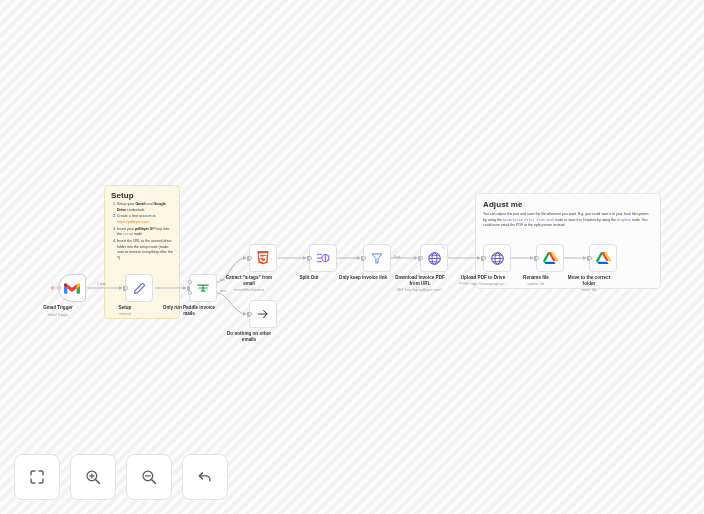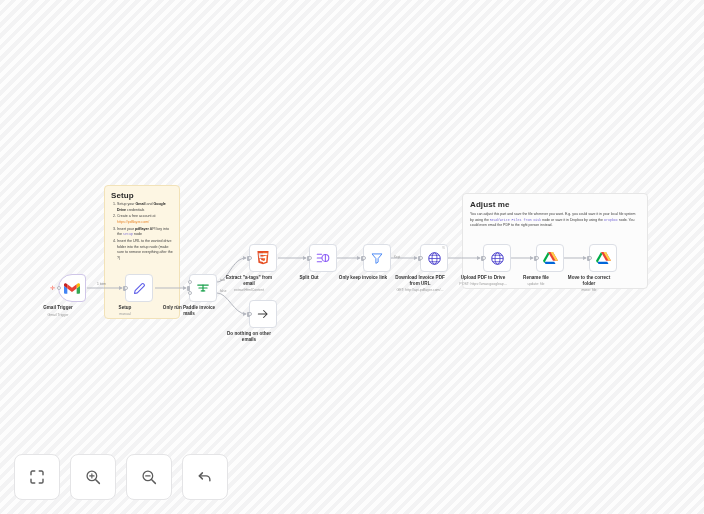--- a/index.html
+++ b/index.html
@@ -18,21 +18,21 @@
         rgba(255,255,255,0.85) 4px,
         rgba(255,255,255,0.85) 8px);
     overflow:hidden;
   }
   
   .sticky{position:absolute;border-radius:4px;box-sizing:border-box;}
   .sticky.yellow{
     background:#fdf6e3;border:1px solid #f2e2b8;
   }
   .sticky.plain{
-    background:#fcfcfc;border:1px solid #e6e6e6;
+    background:#fcfcfc;border:1px solid #e6e6e6;margin-left:13px;
   }
   .sticky-title{
     font-size:8px;font-weight:700;color:#2b2b2b;letter-spacing:.1px;
   }
   .sticky-body{font-size:3.6px;color:#3d3d3d;line-height:1.55;}
   .sticky-body ol{margin:2px 0 0 0;padding-left:6px;}
   .sticky-body li{margin-bottom:1.2px;}
   .sticky-body b{font-weight:700;color:#1f1f1f;}
   .mono{font-family:"Liberation Mono", monospace;font-size:3.3px;color:#7a6bd6;}
   .lnk{color:#e8862b;}

